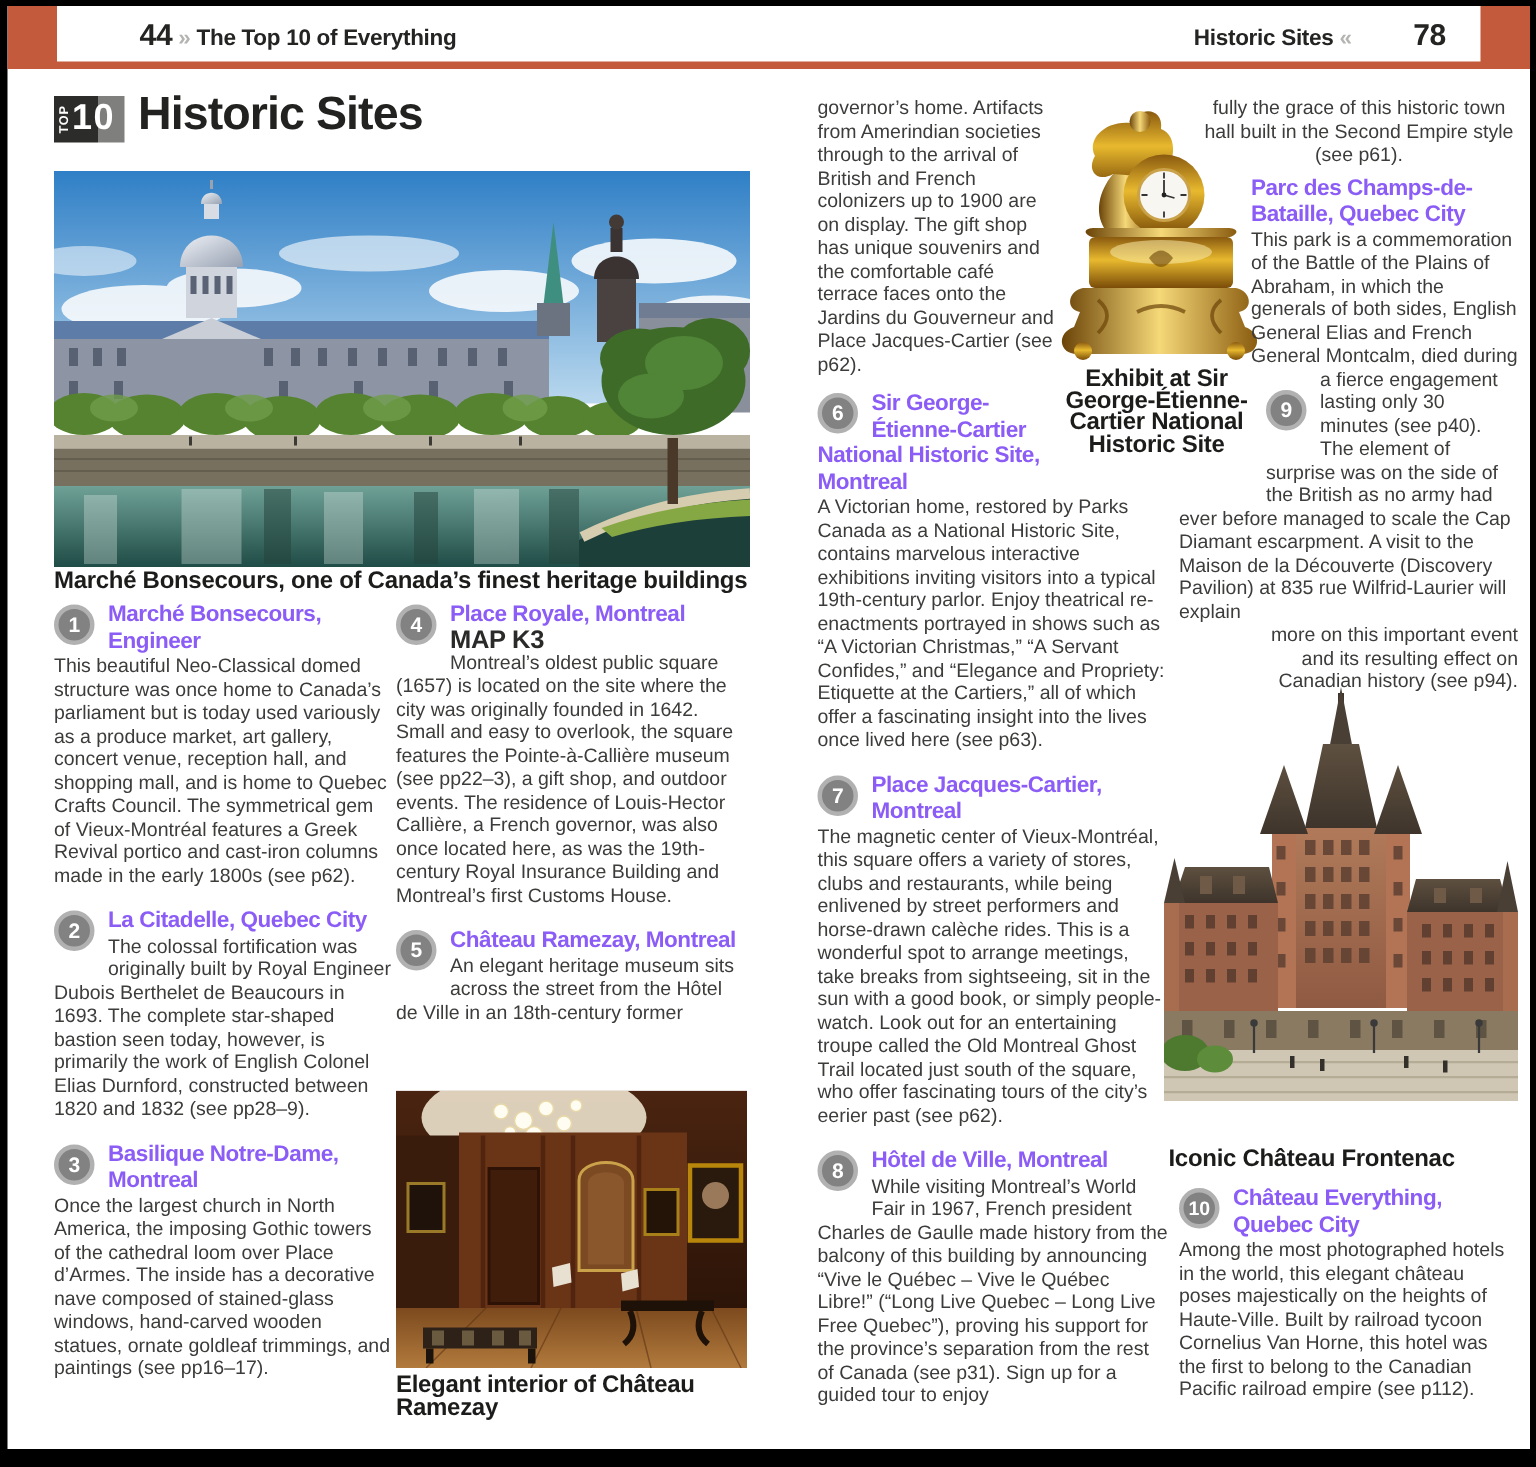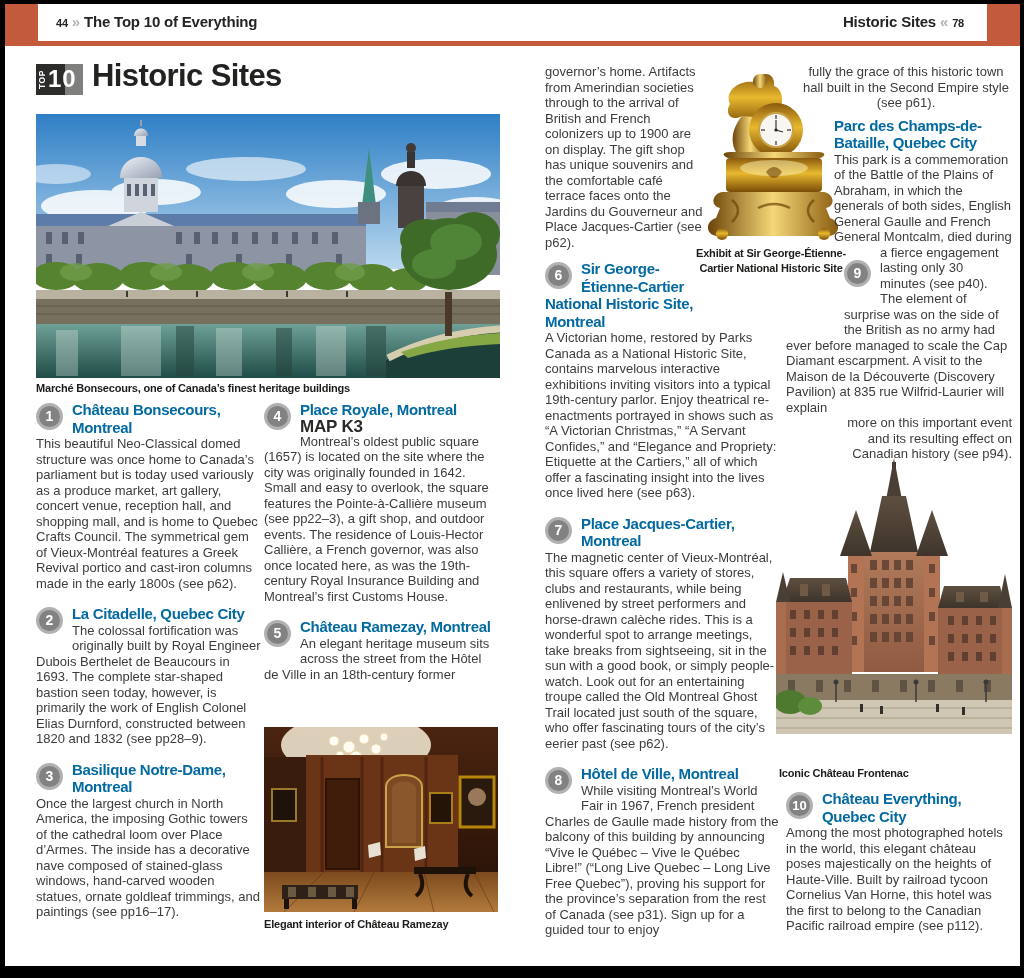--- a/index.html
+++ b/index.html
@@ -5,44 +5,44 @@
   html,body{margin:0;padding:0;background:#000;}
   #frame{position:relative;width:1024px;height:978px;background:#000;overflow:hidden;
          font-family:"Liberation Sans",sans-serif;}
   #sheet{position:absolute;left:5px;top:4px;right:4px;bottom:12px;background:#ffffff;overflow:hidden;}
   #content{position:absolute;left:-5px;top:-4px;width:1024px;height:978px;}
 
   
   .hdr-corner{position:absolute;top:4px;width:33px;height:42px;background:#c35a3c;}
   .hdr-rule{position:absolute;left:5px;top:41px;width:1015px;height:5px;background:#c35a3c;}
   .hdr-text{position:absolute;top:13px;font-size:15px;font-weight:bold;color:#242422;letter-spacing:-0.2px;}
-  .hdr-text .pg{font-size:11px;}
+  .hdr-text .pg{font-size:20px;margin-left:37px;}
   .chev{color:#b4b4b2;font-weight:bold;padding:0 4px;font-size:15px;}
 
   
   .top10-badge{position:absolute;left:36px;top:64px;width:47px;height:31px;
      background:linear-gradient(90deg,#2c2c2a 0 62%,#7f7f7d 62% 100%);color:#fff;}
   .top10-badge .t{position:absolute;left:1px;top:2px;width:10px;height:27px;
      font-size:8.5px;font-weight:bold;writing-mode:vertical-rl;transform:rotate(180deg);
      text-align:center;letter-spacing:0.5px;}
   .top10-badge .n{position:absolute;left:12px;top:1px;font-size:24px;font-weight:bold;letter-spacing:1px;}
   .page-title{position:absolute;left:92px;top:58px;font-size:31px;font-weight:bold;color:#222220;letter-spacing:-0.6px;}
 
   
   .col{position:absolute;font-size:13px;line-height:15.5px;color:#3c3c3a;}
   .col p{margin:0 0 10px 0;}
   .item{margin:0 0 14px 0;}
   .item:last-child{margin-bottom:0;}
   .badge{float:left;width:27px;height:27px;margin:2px 9px 6px 0;border-radius:50%;
      background:#828282;border:3px solid #b1b1b1;box-sizing:border-box;
      color:#fff;font-size:14px;font-weight:bold;text-align:center;line-height:21px;}
-  h3{margin:0;font-size:15px;line-height:17.5px;font-weight:bold;color:#0369a1;letter-spacing:-0.3px;}
+  h3{margin:0;font-size:15px;line-height:17.5px;font-weight:bold;color:#8b5cf6;letter-spacing:-0.3px;}
   .map{font-size:17px;font-weight:bold;color:#2a2a28;line-height:15px;letter-spacing:-0.2px;}
   .body{margin:3px 0 0 0;}
-  .caption{position:absolute;font-size:11px;font-weight:bold;color:#1c1c1a;letter-spacing:-0.2px;line-height:14.5px;}
+  .caption{position:absolute;font-size:16px;font-weight:bold;color:#1c1c1a;letter-spacing:-0.2px;line-height:14.5px;}
 
   
   .spR{float:right;clear:right;}
   .spL{float:left;clear:left;}
 
   .photo{position:absolute;overflow:hidden;}
   .cutout{position:absolute;}
 </style>
 </head>
 <body>
@@ -195,21 +195,21 @@
         <ellipse cx="420" cy="128" rx="26" ry="18"></ellipse>
               <ellipse cx="398" cy="150" rx="22" ry="15"></ellipse>
       </g>
     </svg>
   </div>
   <div class="caption" style="left:36px;top:381px;width:464px;">Marché Bonsecours, one of Canada’s finest heritage buildings</div>
 
   <div class="col" style="left:36px;top:401px;width:226px;">
     <div class="item">
       <span class="badge">1</span>
-      <h3>Château Bonsecours, Montreal</h3>
+      <h3>Marché Bonsecours, Engineer</h3>
       <p class="body">This beautiful Neo-Classical domed structure was once home to Canada’s parliament but is today used variously as a produce market, art gallery, concert venue, reception hall, and shopping mall, and is home to Quebec Crafts Council. The symmetrical gem of Vieux-Montréal features a Greek Revival portico and cast-iron columns made in the early 1800s (see p62).</p>
     </div>
     <div class="item">
       <span class="badge">2</span>
       <h3>La Citadelle, Quebec City</h3>
       <p class="body">The colossal fortification was originally built by Royal Engineer Dubois Berthelet de Beaucours in 1693. The complete star-shaped bastion seen today, however, is primarily the work of English Colonel Elias Durnford, constructed between 1820 and 1832 (see pp28–9).</p>
     </div>
     <div class="item">
       <span class="badge">3</span>
       <h3>Basilique Notre-Dame, Montreal</h3>
@@ -371,21 +371,21 @@
   </div>
 
   <div class="col" style="left:786px;top:64px;width:226px;">
     <div class="spL" style="width:14px;height:64px;"></div>
     <div class="spL" style="width:48px;height:130px;"></div>
     <div class="spL" style="width:58px;height:78px;"></div>
     <p style="text-align:center;margin-bottom:6px;">fully the grace of this historic town hall built in the Second Empire style (see p61).</p>
     <div class="item">
       <span class="badge">9</span>
       <h3>Parc des Champs-de-Bataille, Quebec City</h3>
-      <p class="body" style="margin-bottom:0;">This park is a commemoration of the Battle of the Plains of Abraham, in which the generals of both sides, English General Gaulle and French General Montcalm, died during</p>
+      <p class="body" style="margin-bottom:0;">This park is a commemoration of the Battle of the Plains of Abraham, in which the generals of both sides, English General Elias and French General Montcalm, died during</p>
       <p class="body" style="margin-bottom:0;">a fierce engagement lasting only 30 minutes (see p40). The element of surprise was on the side of the British as no army had ever before managed to scale the Cap Diamant escarpment. A visit to the Maison de la Découverte (Discovery Pavilion) at 835 rue Wilfrid-Laurier will explain</p>
       <p class="body" style="padding-left:56px;text-align:right;">more on this important event and its resulting effect on Canadian history (see p94).</p>
     </div>
   </div>
 
   <div class="cutout" style="left:776px;top:452px;width:236px;height:306px;">
     <svg width="236" height="306" viewBox="0 0 236 306">
       <defs>
         <linearGradient id="brick" x1="0" y1="0" x2="0" y2="1">
           <stop offset="0" stop-color="#b07a5a"></stop>

